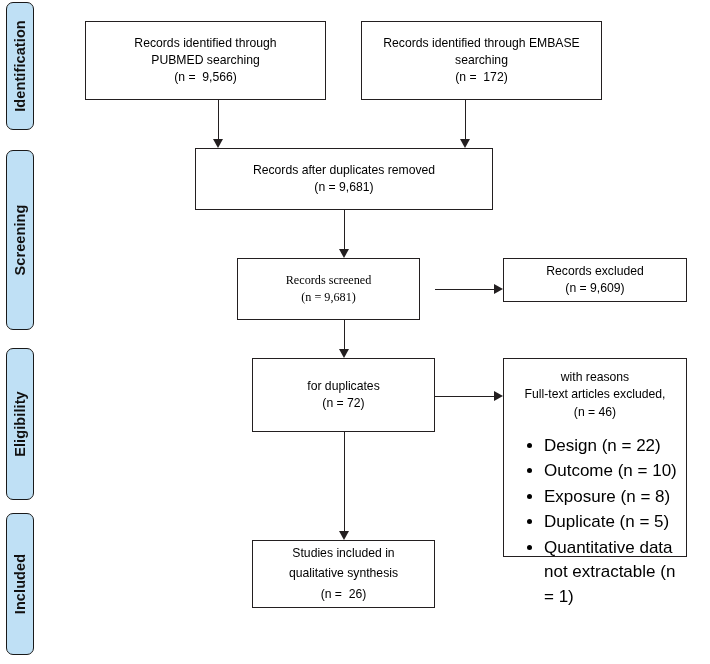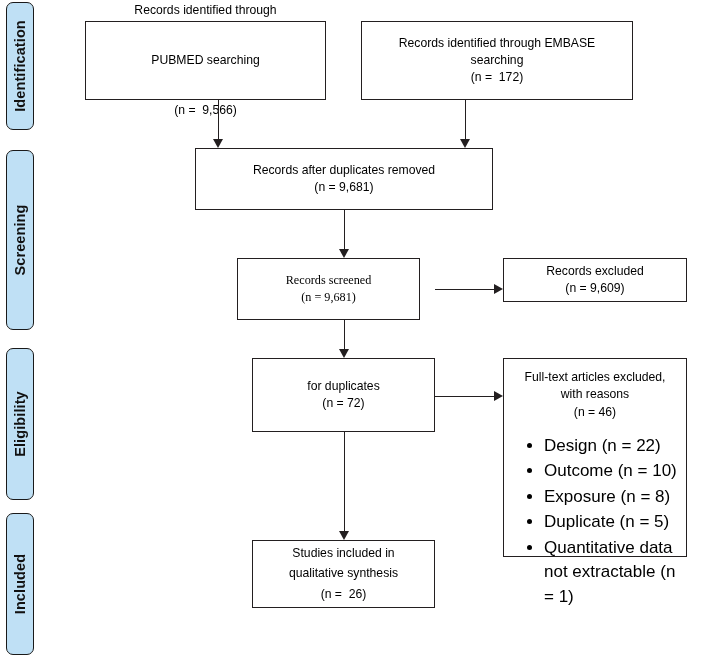--- a/index.html
+++ b/index.html
@@ -122,27 +122,27 @@
   </div>
 
   <div class="stage-tab" style="top:348px; height:152px;">
     <span class="stage-label">Eligibility</span>
   </div>
 
   <div class="stage-tab" style="top:513px; height:142px;">
     <span class="stage-label">Included</span>
   </div>
 
-  <div class="flow-box" style="left:85px; top:21px; width:241px; height:79px;gap:33px;">
+  <div class="flow-box" style="left:85px; top:21px; width:241px; height:79px;">
     <span class="line">Records identified through</span>
     <span class="line">PUBMED searching</span>
     <span class="line">(n =  9,566)</span>
   </div>
 
-  <div class="flow-box" style="left:361px; top:21px; width:272px; height:79px;">
+  <div class="flow-box" style="left:361px; top:21px; width:241px; height:79px;">
     <span class="line">Records identified through EMBASE</span>
     <span class="line">searching</span>
     <span class="line">(n =  172)</span>
   </div>
 
   <div class="vline" style="left:218px; top:100px; height:39px;"></div>
   <div class="arrow-down" style="left:212.5px; top:139px;"></div>
 
   <div class="vline" style="left:465px; top:100px; height:39px;"></div>
   <div class="arrow-down" style="left:459.5px; top:139px;"></div>
@@ -171,22 +171,22 @@
   <div class="vline" style="left:344px; top:320px; height:29px;"></div>
   <div class="arrow-down" style="left:338.5px; top:349px;"></div>
 
   <div class="flow-box" style="left:252px; top:358px; width:183px; height:74px;">
     <span class="line">for duplicates</span>
     <span class="line">(n = 72)</span>
   </div>
 
   <div class="flow-box reasons-box" style="left:503px; top:358px; width:184px; height:199px;">
     <div class="reasons-head">
+      <span class="line">with reasons</span>
       <span class="line">Full-text articles excluded,</span>
-      <span class="line">with reasons</span>
       <span class="line">(n = 46)</span>
     </div>
     <ul class="reasons-list">
       <li>Design (n = 22)</li>
       <li>Outcome (n = 10)</li>
       <li>Exposure (n = 8)</li>
       <li>Duplicate (n = 5)</li>
       <li>Quantitative data not extractable (n = 1)</li>
     </ul>
   </div>

